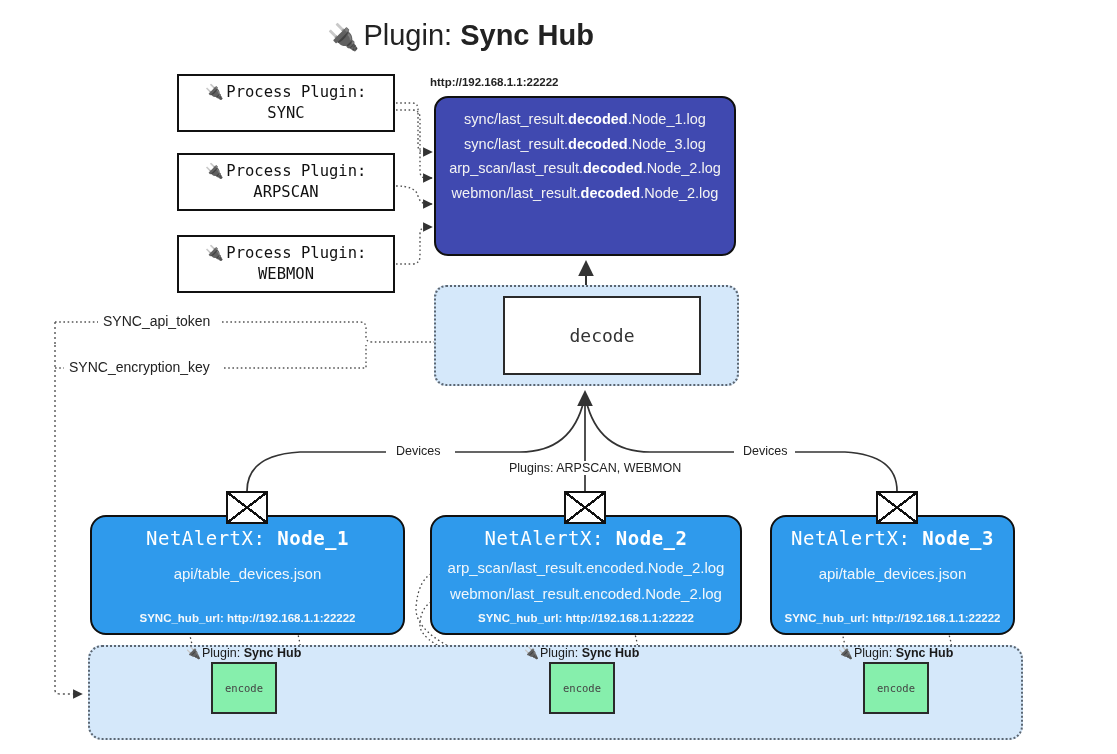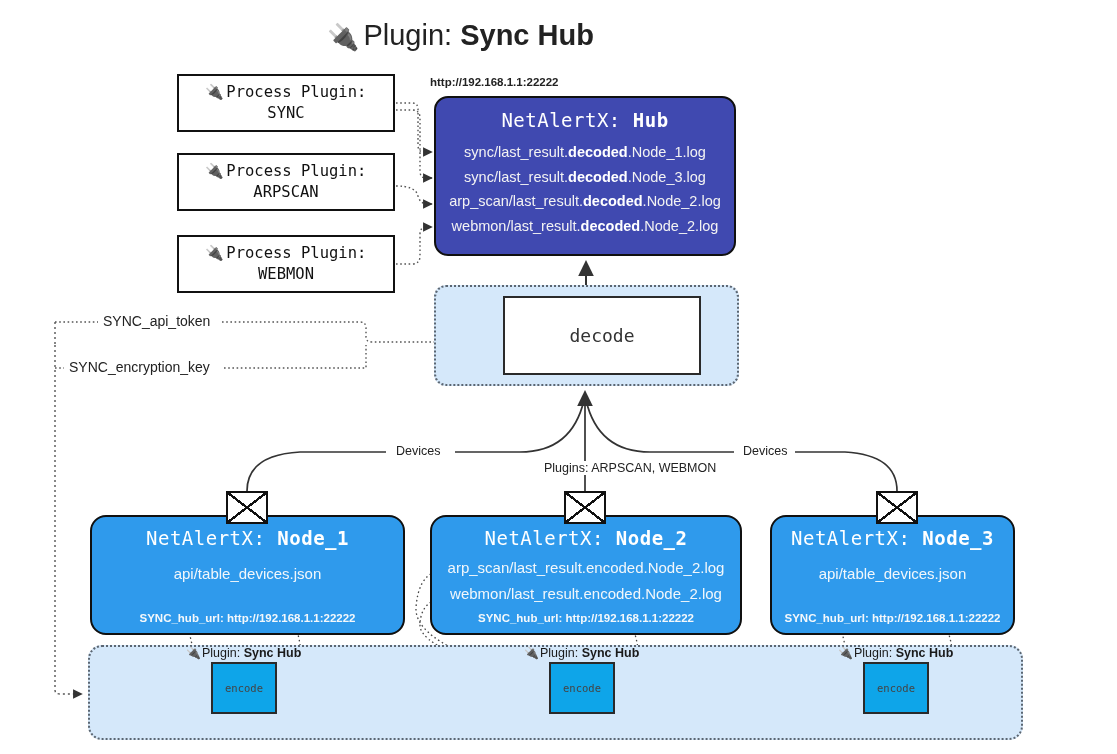--- a/index.html
+++ b/index.html
@@ -124,21 +124,21 @@
     position:absolute; left:88px; top:645px; width:935px; height:95px;
     background:#d5e8fa; border:2px dotted #5b6672; border-radius:14px; z-index:2;
   }
   .enc-label{
     position:absolute; font-size:12.5px; color:#1a1a1a; white-space:nowrap; z-index:4;
   }
   .enc-label .b{ font-weight:bold; }
   .enc-label .plug{ font-size:12px; margin-right:1px; }
   .enc-box{
     position:absolute; width:66px; height:52px; top:662px;
-    background:#0ea5e9; border:2px solid #2a2a2a;
+    background:#86efac; border:2px solid #2a2a2a;
     display:flex; align-items:center; justify-content:center;
     font-family:"DejaVu Sans Mono", monospace; font-size:10.5px; color:#444;
     z-index:4;
   }
 </style>
 </head>
 <body>
 
 <div id="stage">
 
@@ -207,40 +207,36 @@
   <div class="proc-box" style="left:177px; top:235px;">
     <div class="l1">
         <span class="plug">🔌</span>
         <span>Process Plugin:</span>
       </div>
     <div>WEBMON</div>
   </div>
 
   <div class="hub-url">http://192.168.1.1:22222</div>
   <div class="hub">
-    <div class="hub-title">
-      <span>NetAlertX:</span>
-      <span class="b">Hub</span>
-    </div>
     <div class="hub-lines">
       <div class="hub-line"><span>sync/last_result.</span><span class="b">decoded</span><span>.Node_1.log</span></div>
       <div class="hub-line"><span>sync/last_result.</span><span class="b">decoded</span><span>.Node_3.log</span></div>
       <div class="hub-line"><span>arp_scan/last_result.</span><span class="b">decoded</span><span>.Node_2.log</span></div>
       <div class="hub-line"><span>webmon/last_result.</span><span class="b">decoded</span><span>.Node_2.log</span></div>
     </div>
   </div>
 
   <div class="decode-wrap"></div>
   <div class="decode-box">decode</div>
 
   <div class="kv-label" style="left:99px; top:313px;">SYNC_api_token</div>
   <div class="kv-label" style="left:65px; top:359px;">SYNC_encryption_key</div>
 
   <div class="edge-label" style="left:392px; top:444px;">Devices</div>
-  <div class="edge-label" style="left:505px; top:461px;margin-left:35px;">Plugins: ARPSCAN, WEBMON</div>
+  <div class="edge-label" style="left:505px; top:461px;">Plugins: ARPSCAN, WEBMON</div>
   <div class="edge-label" style="left:739px; top:444px;">Devices</div>
 
   <div class="envelope" style="left:226px; top:491px;"></div>
   <div class="envelope" style="left:564px; top:491px;"></div>
   <div class="envelope" style="left:876px; top:491px;"></div>
 
   <div class="node" style="left:90px; top:515px; width:315px;">
     <div class="node-title">
       <span>NetAlertX:</span>
       <span class="b">Node_1</span>

